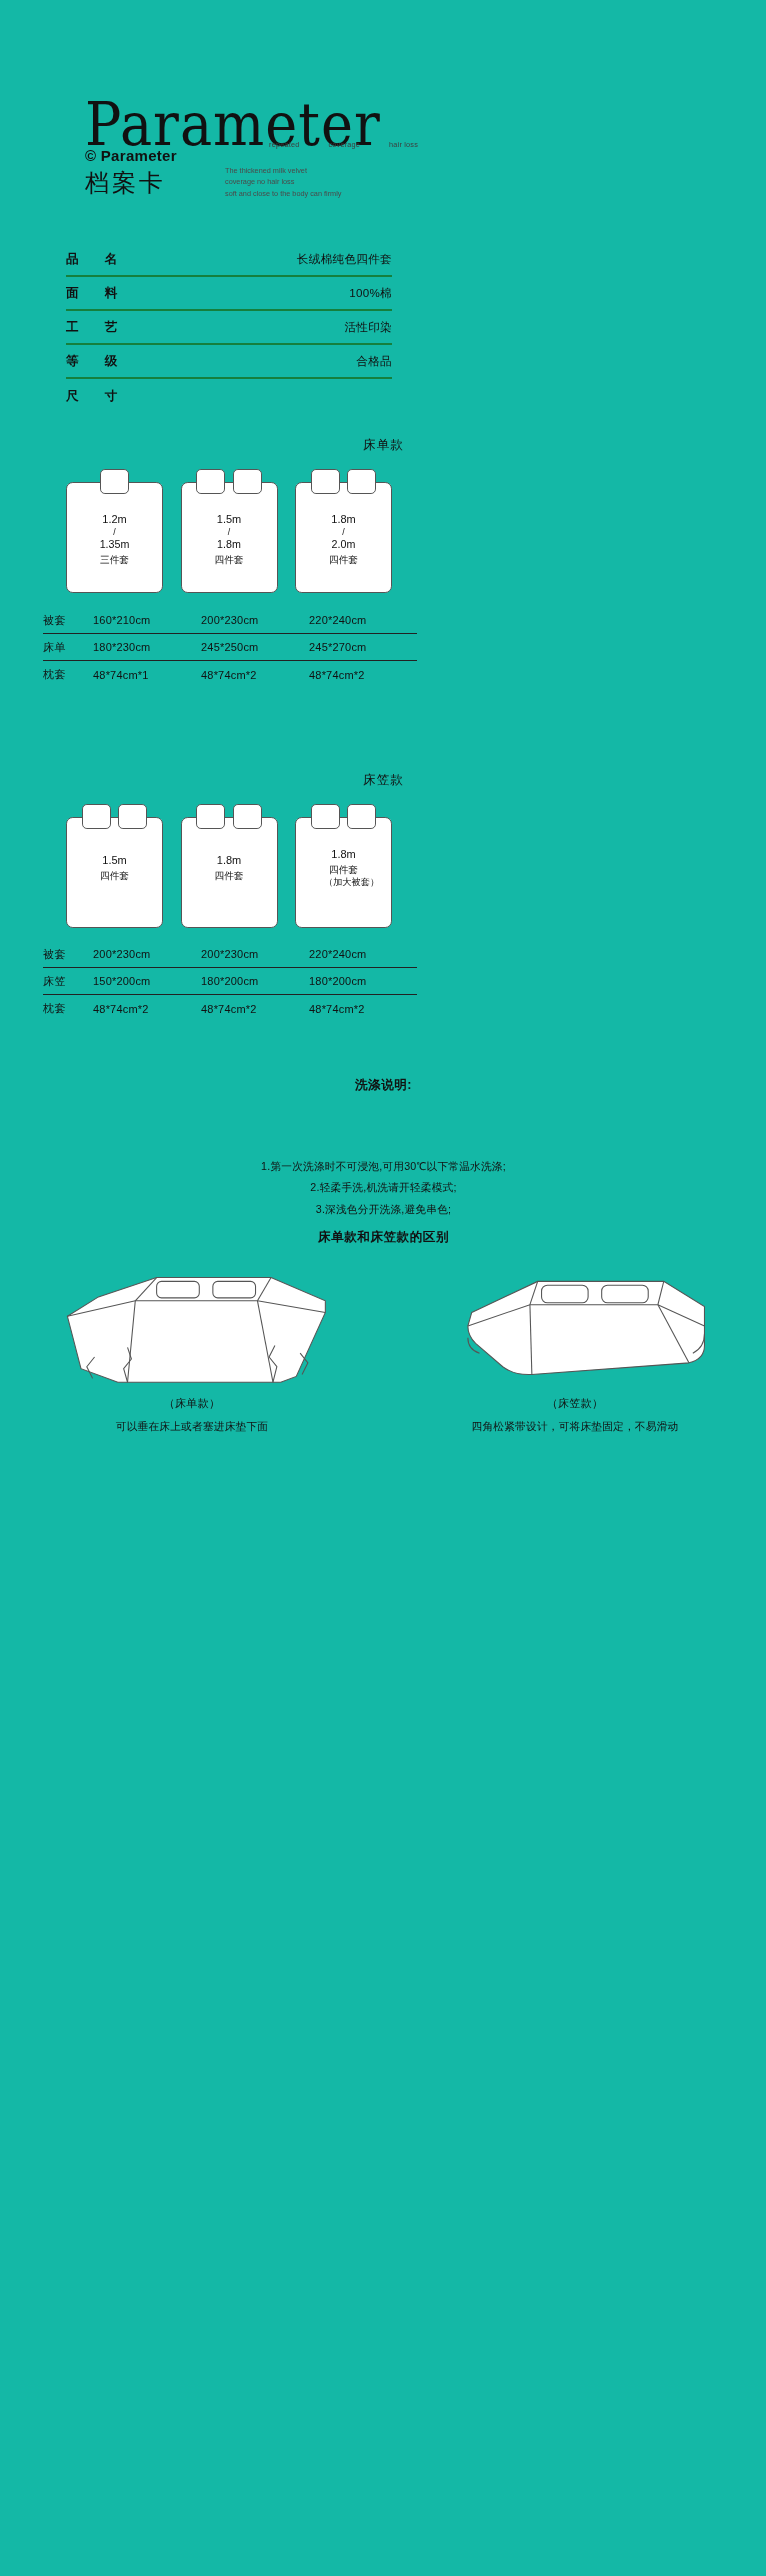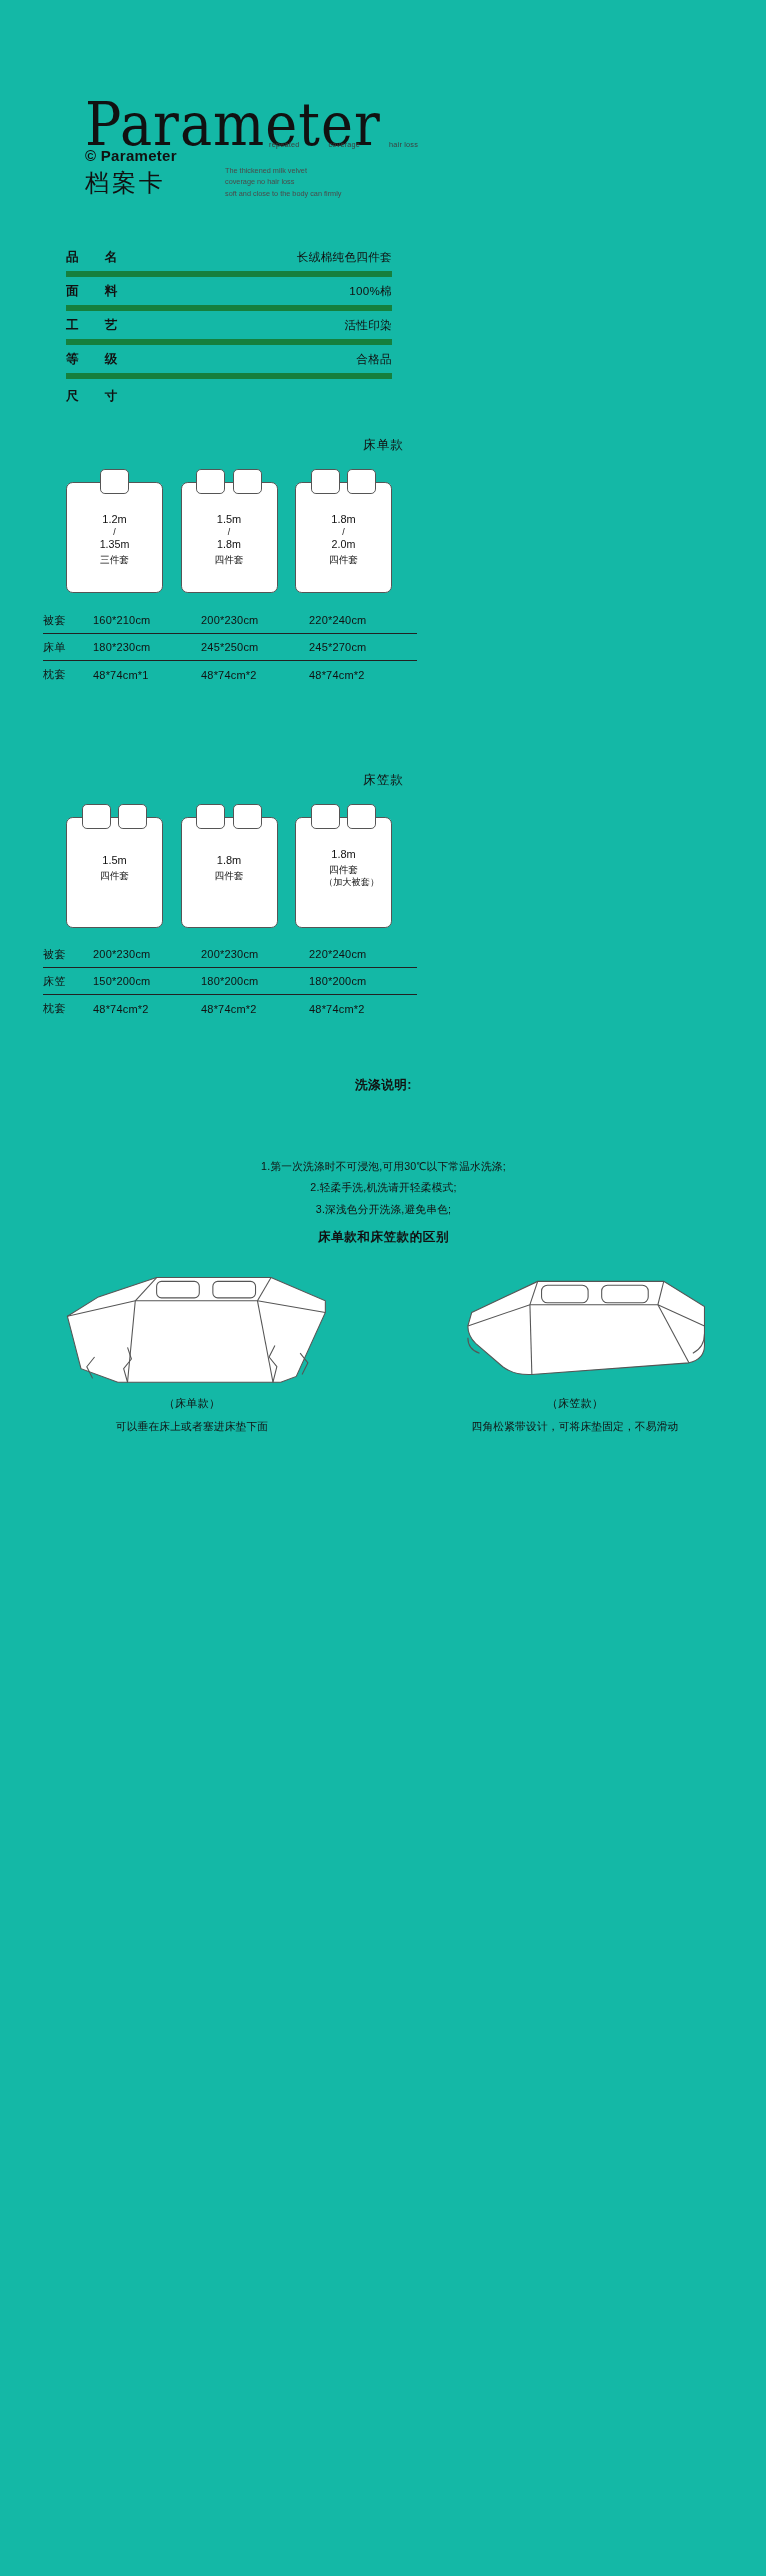--- a/index.html
+++ b/index.html
@@ -79,21 +79,21 @@
     position: absolute;
     left: 66px;
     top: 243px;
     width: 326px;
   }
   .spec-row {
     display: flex;
     justify-content: space-between;
     align-items: center;
     height: 34px;
-    border-bottom: 6px solid #15803d;
+    border-bottom: 2px solid #15803d;
   }
   .spec-row.last { border-bottom: none; }
   .spec-key {
     font-size: 12.6px;
     font-weight: 700;
     letter-spacing: 6.8px;
     color: #111;
   }
   .spec-val {
     font-size: 11.6px;

